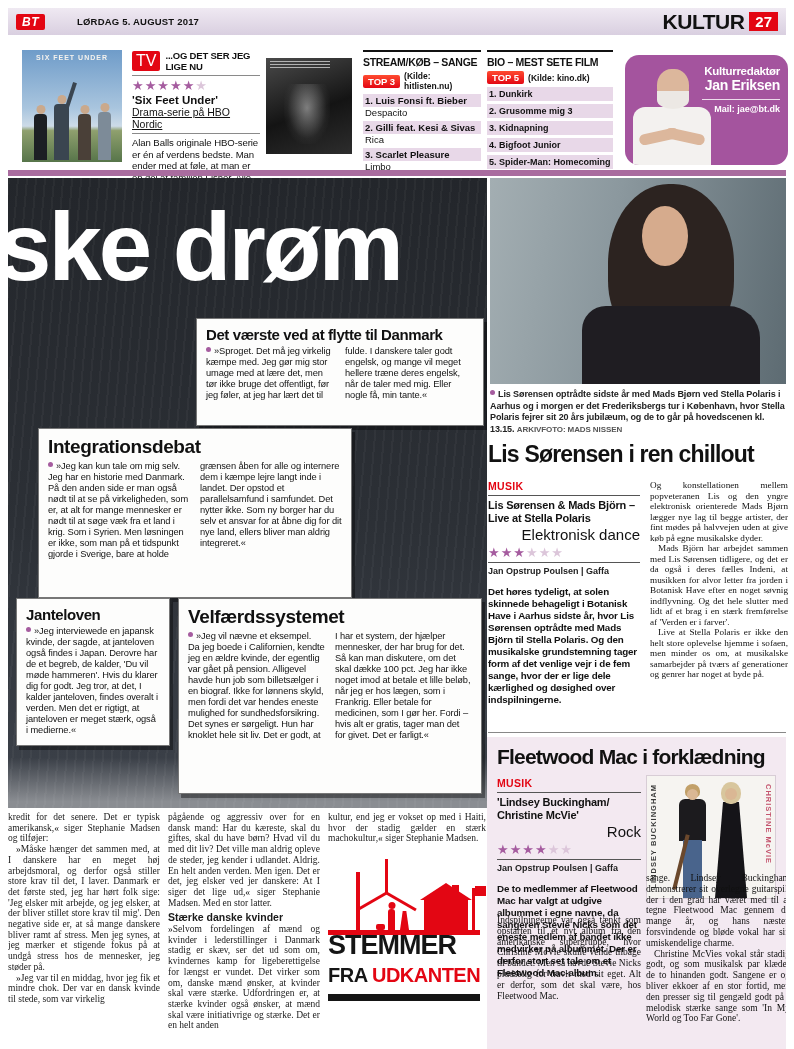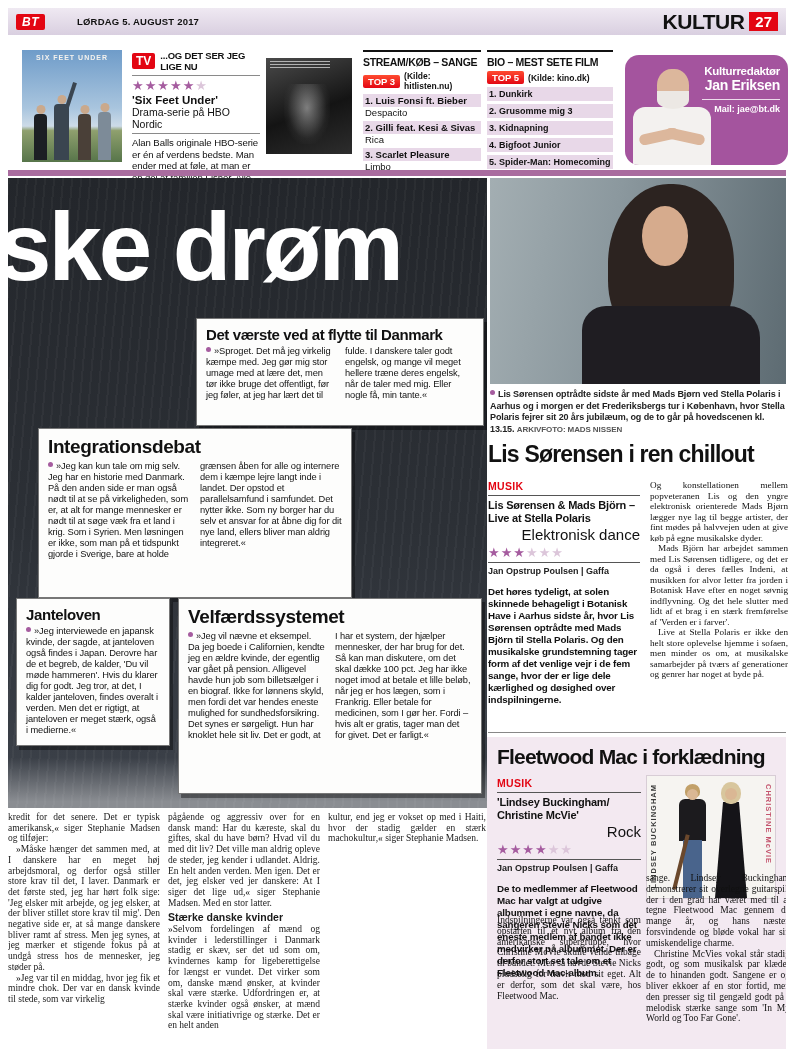--- a/index.html
+++ b/index.html
@@ -27,29 +27,29 @@
     width:9px;height:9px;border-radius:50%;background:#caa98c;}
   .sfu-f1{left:12px;top:64px;width:13px;height:46px;background:#1c1f24;}
   .sfu-f2{left:32px;top:54px;width:15px;height:56px;background:#3a4550;}
   .sfu-f2::after{content:"";position:absolute;right:-4px;top:-22px;width:4px;height:26px;
     background:#3a4550;transform:rotate(18deg);}
   .sfu-f3{left:56px;top:64px;width:13px;height:46px;background:#4a4038;}
   .sfu-f4{left:76px;top:62px;width:13px;height:48px;background:#7d8b98;}
 
   .tv-block{position:absolute;left:132px;top:50px;width:128px;}
   .tv-row{display:flex;align-items:center;gap:5px;}
-  .tv-badge{background:var(--red,#e30613);color:#fff;font-weight:bold;font-size:12px;
+  .tv-badge{background:var(--red,#e30613);color:#fff;font-weight:normal;font-size:16px;
     padding:1px 4px;border-radius:2px;}
   .tv-kicker{font-size:9.5px;font-weight:bold;letter-spacing:-.2px;}
   .rule{border:0;border-top:1px solid #8a8a8a;margin:3px 0;}
   .stars{letter-spacing:1px;font-size:13px;line-height:1;}
   .star.on{color:var(--star-on,#a55c9f);}
   .star.off{color:var(--star-off,#dcc6da);}
   .tv-title{font-size:11.5px;font-weight:bold;margin-top:2px;}
-  .tv-sub{font-size:10.5px;margin-bottom:2px;}
+  .tv-sub{font-size:10.5px;margin-bottom:2px;text-decoration:underline;}
   .tv-body{font-size:9.6px;line-height:1.22;letter-spacing:-.1px;}
 
   .despacito{position:absolute;left:266px;top:58px;width:86px;height:96px;
     background:linear-gradient(160deg,#4a4a4a 0%,#141414 55%,#2d2d2d 100%);overflow:hidden;}
   .despacito::before{content:"";position:absolute;left:18px;top:26px;width:46px;height:60px;
     background:radial-gradient(ellipse at 50% 40%,rgba(210,210,210,.55),rgba(90,90,90,.15) 60%,transparent 75%);}
   .micro-text{position:absolute;left:4px;top:3px;width:60px;height:8px;
     background:repeating-linear-gradient(#cfcfcf 0 1px,transparent 1px 3px);opacity:.8;}
 
   .chart-col{position:absolute;top:50px;border-top:2px solid #111;padding-top:4px;}
@@ -327,20 +327,39 @@
     <p class="ind" data-name="article-paragraph">»Jeg var til en middag, hvor jeg fik et mindre chok. Der var en dansk kvinde til stede, som var virkelig</p>
   </div>
   <div class="serifcol acol2" data-name="article-column-2">
     <p data-name="article-paragraph">pågående og aggressiv over for en dansk mand: Har du kæreste, skal du giftes, skal du have børn? Hvad vil du med dit liv? Det ville man aldrig opleve de steder, jeg kender i udlandet. Aldrig. En helt anden verden. Men igen. Det er det, jeg elsker ved jer danskere: At I siger det lige ud,« siger Stephanie Madsen. Med en stor latter.</p>
     <p class="subhead" data-name="article-subhead">Stærke danske kvinder</p>
     <p data-name="article-paragraph">»Selvom fordelingen af mænd og kvinder i lederstillinger i Danmark stadig er skæv, ser det ud som om, kvindernes kamp for ligeberettigelse for længst er vundet. Det virker som om, danske mænd ønsker, at kvinder skal være stærke. Udfordringen er, at stærke kvinder også ønsker, at mænd skal være initiativrige og stærke. Det er en helt anden</p>
   </div>
   <div class="serifcol acol3" data-name="article-column-3">
     <p data-name="article-paragraph">kultur, end jeg er vokset op med i Haiti, hvor der stadig gælder en stærk machokultur,« siger Stephanie Madsen.</p>
 
+    <div class="stemmer" data-name="stemmer-fra-udkanten-logo">
+      <div class="sg sg-pole" data-name="windmill-icon">
+        <div class="sg sg-blade"></div>
+        <div class="sg sg-blade sg-b2"></div>
+        <div class="sg sg-blade sg-b3"></div>
+      </div>
+      <div class="sg sg-dog" data-name="dog-icon"></div>
+      <div class="sg sg-man" data-name="person-icon"></div>
+      <div class="sg sg-woman" data-name="person-icon"></div>
+      <div class="sg sg-house" data-name="house-icon"></div>
+      <div class="sg-roof sg" style="background:none;" data-name="house-roof-icon"></div>
+      <div class="sg sg-chimney" data-name="chimney-icon"></div>
+      <div class="sg sg-flagpole" data-name="flag-icon"></div>
+      <div class="sg sg-flag" data-name="flag-icon"></div>
+      <div class="sg sg-base" data-name="ground-line"></div>
+      <div class="stemmer-w1" data-name="logo-word-stemmer">STEMMER</div>
+      <div class="stemmer-w2" data-name="logo-word-fra-udkanten"><span>FRA</span> <span class="red">UDKANTEN</span></div>
+      <div class="stemmer-bar" data-name="logo-underline-bar"></div>
+    </div>
   </div>
 
   <div class="lis-photo" data-name="lis-sorensen-photo">
     <div class="lis-hair" data-name="photo-hair"></div>
     <div class="lis-face" data-name="photo-face"></div>
     <div class="lis-body" data-name="photo-body"></div>
   </div>
   <div class="lis-caption" data-name="photo-caption">
     <span class="dot" data-name="bullet-icon"></span><span>Lis Sørensen optrådte sidste år med Mads Bjørn ved Stella Polaris i Aarhus og i morgen er det Frederiksbergs tur i København, hvor Stella Polaris fejrer sit 20 års jubilæum, og de to går på hovedscenen kl. 13.15.</span>
     <span class="cap-credit" data-name="photo-credit">ARKIVFOTO: MADS NISSEN</span>

